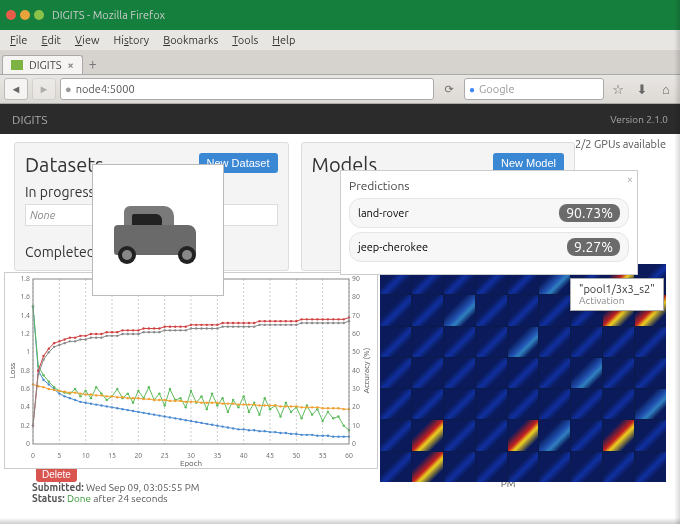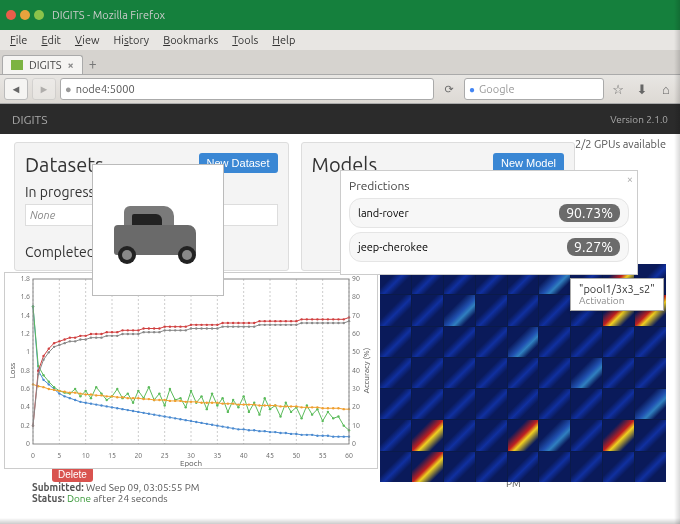--- a/index.html
+++ b/index.html
@@ -48,21 +48,21 @@
 .act-overlay{position:absolute;left:380px;top:264px;width:286px;height:218px;background:#0a1a4a;z-index:3;display:grid;grid-template-columns:repeat(9,1fr);grid-template-rows:repeat(7,1fr);gap:1px}
 .act-cell{background:linear-gradient(135deg,#0a1a5a 40%,#1030a0 55%,#0a1a5a 70%)}
 .act-cell.hot{background:linear-gradient(135deg,#0a1a5a 30%,#c02020 50%,#f0d020 60%,#0a1a5a 80%)}
 .act-cell.warm{background:linear-gradient(135deg,#0a1a5a 35%,#2050b0 55%,#3080c0 65%,#0a1a5a 80%)}
 .act-tooltip{position:absolute;background:#fff;border:1px solid #aaa;padding:4px 8px;font-size:11px;color:#333;z-index:10;left:570px;top:278px;box-shadow:0 1px 3px rgba(0,0,0,.2)}
 .act-tooltip .sub{color:#888;font-size:10px}
 .footer-jobs{position:absolute;left:32px;top:455px;right:20px;display:flex;gap:30px;z-index:2}
 .job{font-size:11px}
 .job a{color:#2a6db8;text-decoration:none}
 .job .meta{color:#555;font-size:10px}
-.del-btn{background:#d9534f;color:#fff;border:none;border-radius:3px;padding:2px 6px;font-size:10px;margin-left:20px}
+.del-btn{background:#d9534f;color:#fff;border:none;border-radius:3px;padding:2px 6px;font-size:10px;margin-left:4px}
 .status-done{color:#3a9a3a}
 .shadow{position:absolute;right:0;top:0;bottom:0;width:6px;background:linear-gradient(to right,rgba(0,0,0,0),rgba(0,0,0,.15))}
 .shadow-b{position:absolute;left:0;right:0;bottom:0;height:6px;background:linear-gradient(to bottom,rgba(0,0,0,0),rgba(0,0,0,.2))}
 .close-x{position:absolute;right:4px;top:2px;color:#aaa;font-size:11px}
 </style>
 </head>
 <body>
 
 <div class="window-chrome">
   <div class="traffic-lights">

